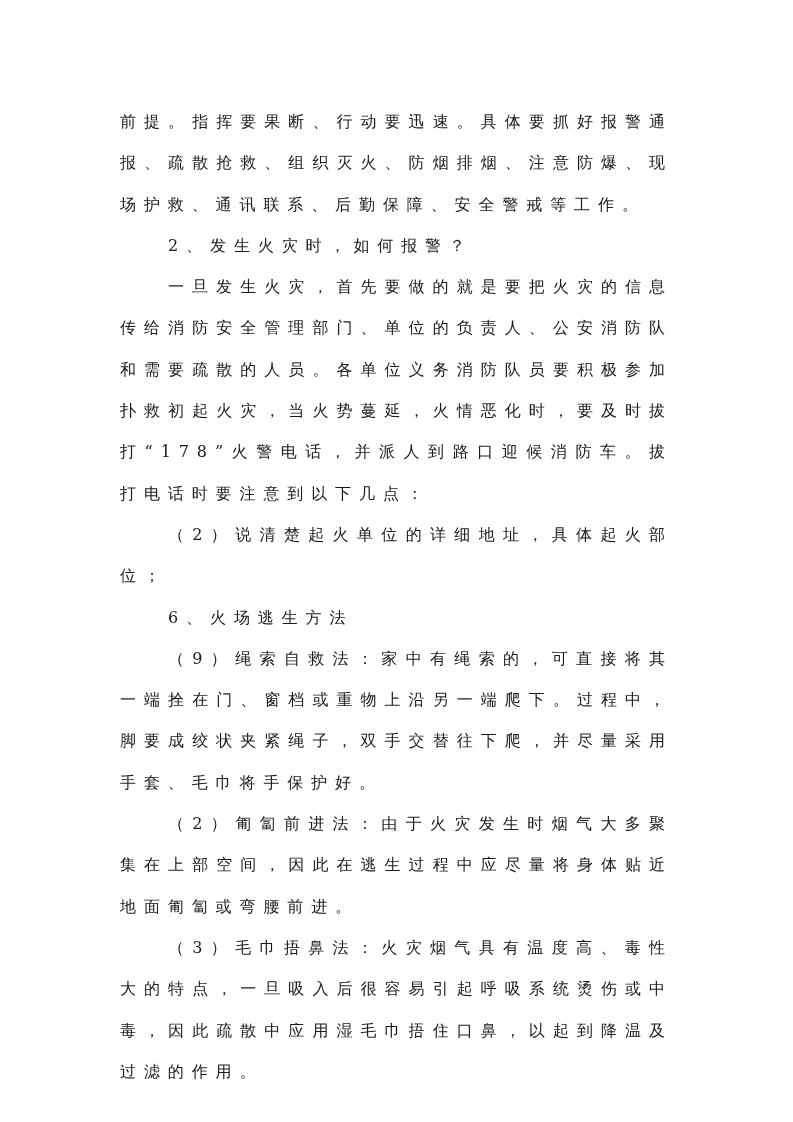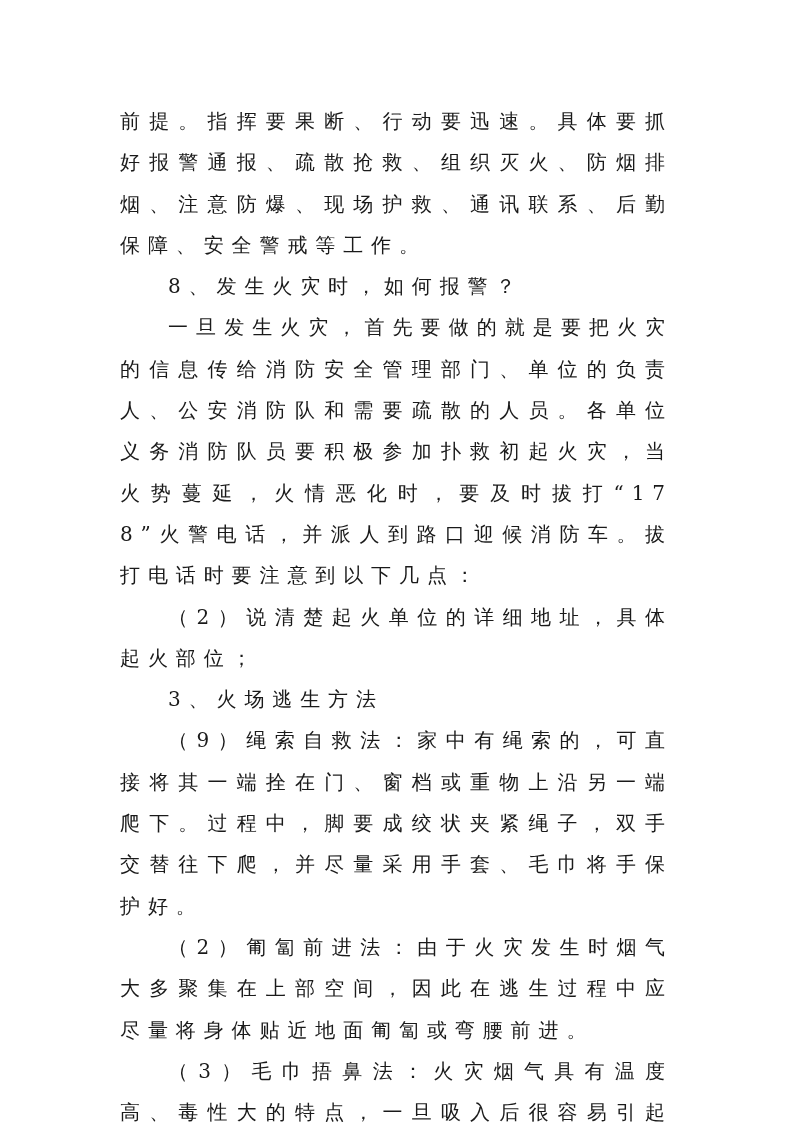--- a/index.html
+++ b/index.html
@@ -16,36 +16,36 @@
       color: #1a1a1a;
     }
     .page {
       position: absolute;
       left: 120px;
       top: 101px;
       width: 553px;
     }
     .para {
       margin: 0;
-      font-size: 20px;
+      font-size: 16px;
       line-height: 41.3px;
       letter-spacing: 7.9px;
       text-align: justify;
       text-justify: inter-character;
       word-break: break-all;
     }
     .indent {
       text-indent: 48px;
     }
   </style>
 </head>
 <body>
 
 <div class="page">
   <p class="para">前提。指挥要果断、行动要迅速。具体要抓好报警通报、疏散抢救、组织灭火、防烟排烟、注意防爆、现场护救、通讯联系、后勤保障、安全警戒等工作。</p>
-  <p class="para indent">8、发生火灾时，如何报警？</p>
+  <p class="para indent">2、发生火灾时，如何报警？</p>
   <p class="para indent">一旦发生火灾，首先要做的就是要把火灾的信息传给消防安全管理部门、单位的负责人、公安消防队和需要疏散的人员。各单位义务消防队员要积极参加扑救初起火灾，当火势蔓延，火情恶化时，要及时拔打“178”火警电话，并派人到路口迎候消防车。拔打电话时要注意到以下几点：</p>
   <p class="para indent">（2）说清楚起火单位的详细地址，具体起火部位；</p>
-  <p class="para indent">3、火场逃生方法</p>
+  <p class="para indent">6、火场逃生方法</p>
   <p class="para indent">（9）绳索自救法：家中有绳索的，可直接将其一端拴在门、窗档或重物上沿另一端爬下。过程中，脚要成绞状夹紧绳子，双手交替往下爬，并尽量采用手套、毛巾将手保护好。</p>
   <p class="para indent">（2）匍匐前进法：由于火灾发生时烟气大多聚集在上部空间，因此在逃生过程中应尽量将身体贴近地面匍匐或弯腰前进。</p>
   <p class="para indent">（3）毛巾捂鼻法：火灾烟气具有温度高、毒性大的特点，一旦吸入后很容易引起呼吸系统烫伤或中毒，因此疏散中应用湿毛巾捂住口鼻，以起到降温及过滤的作用。</p>
 </div>
 
 </body></html>

